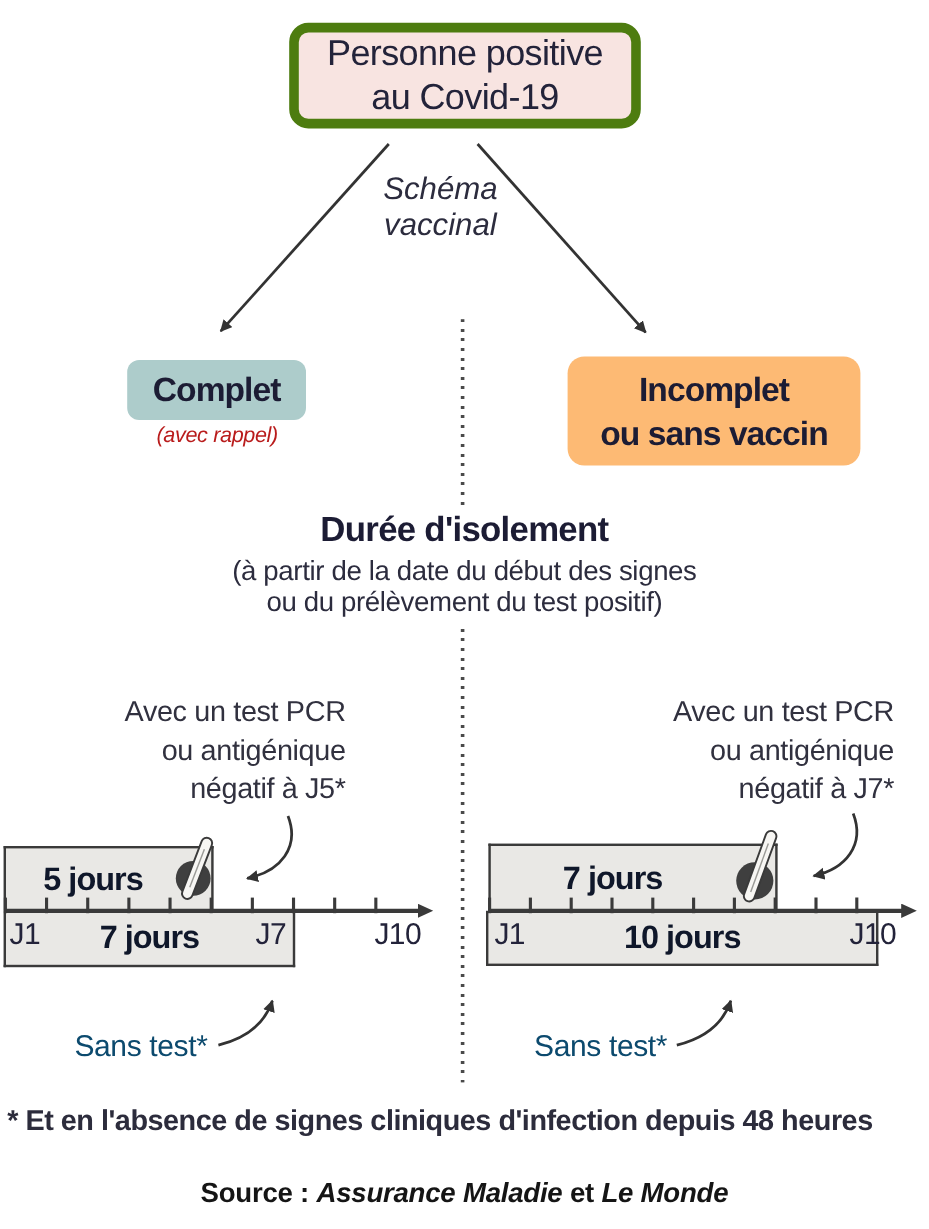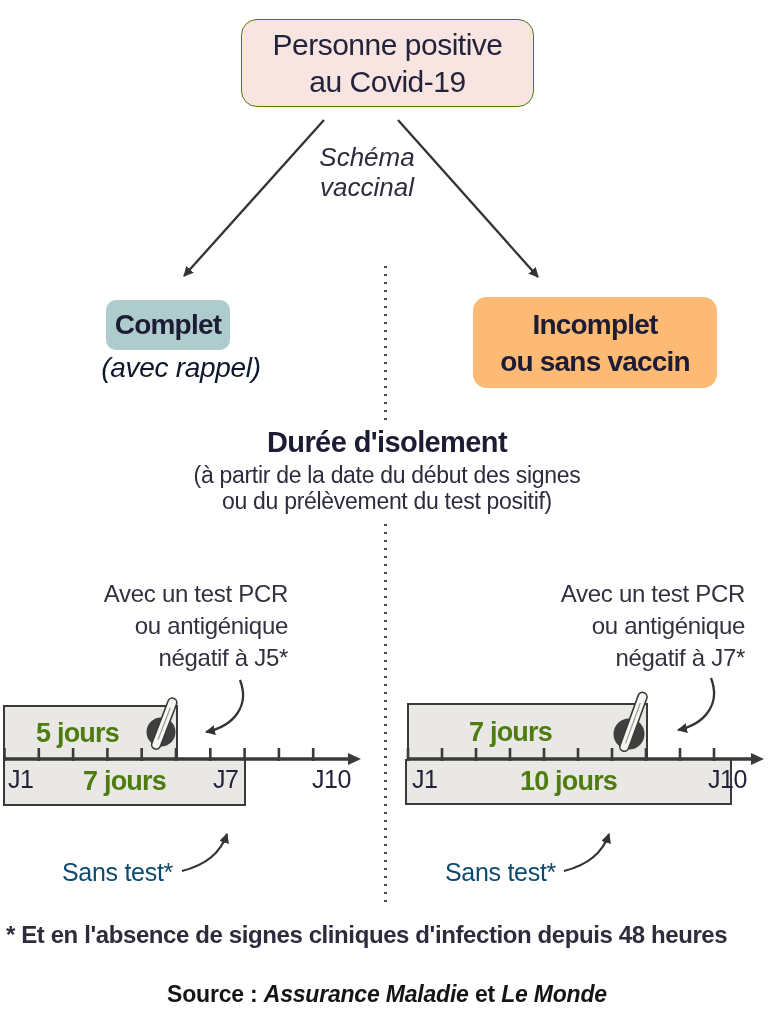--- a/index.html
+++ b/index.html
@@ -5,40 +5,40 @@
   html,body{margin:0;padding:0;background:#fff;}
   #canvas{
     position:relative;width:774px;height:1024px;background:#ffffff;overflow:hidden;
     font-family:"Liberation Sans", sans-serif;color:#23233a;
   }
   .abs{position:absolute;}
 
   
   .title-box{
     left:241px;top:19px;width:293px;height:88px;box-sizing:border-box;
-    background:#f8e4e1;border:1px solid #4d7c0f;border-radius:16px;
+    background:#f8e4e1;border:8px solid #4d7c0f;border-radius:16px;
     display:flex;flex-direction:column;align-items:center;justify-content:center;
     font-size:30px;line-height:37px;font-weight:500;letter-spacing:-0.5px;text-align:center;
   }
 
   
   .branch-note{
     left:287px;top:142px;width:160px;text-align:center;
     font-style:italic;font-size:26px;line-height:30px;color:#2c2c3e;
   }
 
   
   .complete-box{
-    left:106px;top:300px;width:124px;height:50px;border-radius:10px;background:#adcccb;
+    left:106px;top:300px;width:149px;height:50px;border-radius:10px;background:#adcccb;
     display:flex;align-items:center;justify-content:center;
     font-weight:bold;font-size:28px;letter-spacing:-0.8px;color:#1c1c34;
   }
   .complete-sub{
     left:96px;top:352px;width:170px;text-align:center;
-    font-style:italic;font-size:28px;color:#0f172a;letter-spacing:-0.3px;
+    font-style:italic;font-size:18px;color:#b91c1c;letter-spacing:-0.3px;
   }
   .incomplete-box{
     left:473px;top:297px;width:244px;height:91px;border-radius:14px;background:#fdba74;
     display:flex;flex-direction:column;align-items:center;justify-content:center;
     font-weight:bold;font-size:28px;line-height:37px;letter-spacing:-0.8px;color:#1c1c34;text-align:center;
   }
 
   
   .iso-title{
     left:0;top:426px;width:774px;text-align:center;
@@ -62,21 +62,21 @@
     top:578px;width:228px;text-align:right;
     font-size:24px;line-height:32px;letter-spacing:-0.3px;color:#31313f;
   }
   .test-note.left{left:60px;}
   .test-note.right{left:517px;}
 
   
   .tl-box{
     box-sizing:border-box;background:#e9e8e5;border:2.5px solid #3a3a3a;
     display:flex;align-items:center;justify-content:center;
-    font-weight:bold;font-size:27px;letter-spacing:-0.8px;color:#4d7c0f;text-align:right;
+    font-weight:bold;font-size:27px;letter-spacing:-0.8px;color:#0f172a;text-align:right;
   }
   .tl-top{border-bottom:none;}
   .tl-bottom{border-top:none;}
   .ltop{left:3px;top:705px;width:175px;height:54px;padding-right:26px;}
   .lbottom{left:3px;top:759px;width:243px;height:47px;}
   .rtop{left:407px;top:703px;width:241px;height:56px;padding-right:34px;}
   .rbottom{left:405px;top:759px;width:327px;height:46px;}
 
   
   .day-label{font-size:25px;letter-spacing:-0.5px;color:#23233a;top:765px;}

